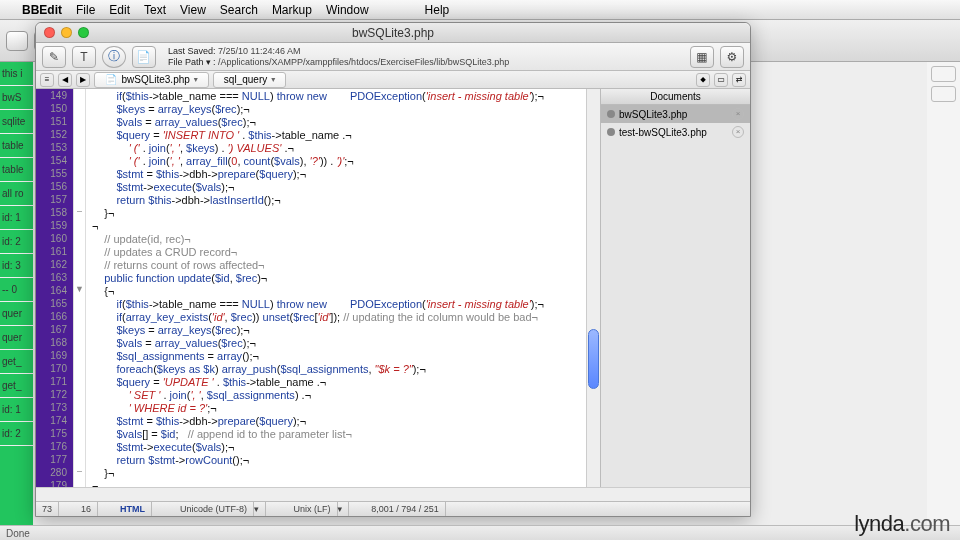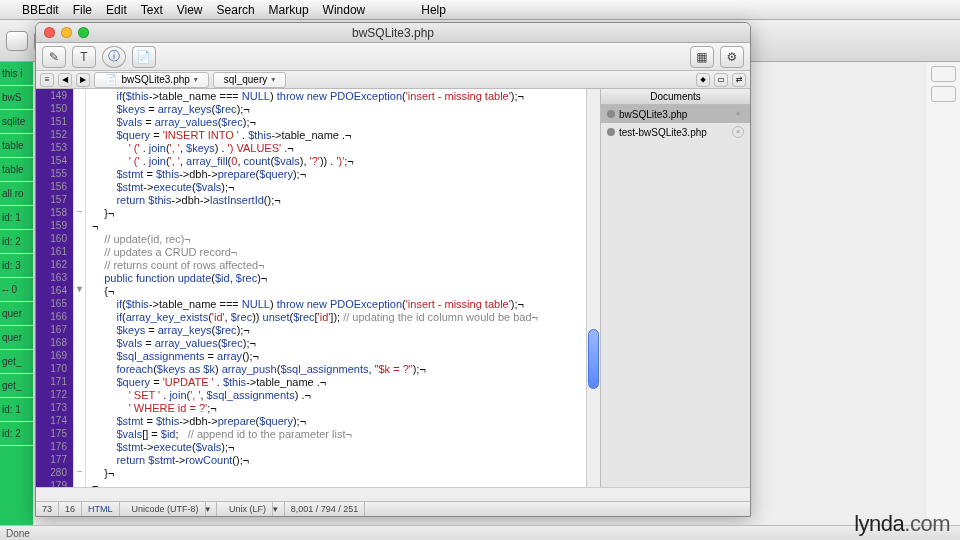--- a/index.html
+++ b/index.html
@@ -1,21 +1,21 @@
 <!DOCTYPE html>
 <html><head>
 <meta charset="utf-8">
 <style>
 * { box-sizing: border-box; margin: 0; padding: 0; font-family: -apple-system, "Lucida Grande", sans-serif; }
 body { width: 960px; height: 540px; background: #d8d8d8; overflow: hidden; position: relative; }
 
 
 .menubar { height: 20px; background: linear-gradient(#f8f8f8,#e0e0e0); border-bottom: 1px solid #aaa; display: flex; align-items: center; padding: 0 8px; font-size: 12px; gap: 14px; }
 .menubar .apple { font-size: 13px; }
-.menubar .appname { font-weight: normal; }
+.menubar .appname { font-weight: bold; }
 
 
 .browser-bg { position: absolute; top: 20px; left: 0; right: 0; bottom: 15px; background: #eee; }
 .browser-toolbar { height: 42px; background: linear-gradient(#f0f0f0,#d8d8d8); border-bottom: 1px solid #aaa; display:flex; align-items:center; padding:0 6px; gap:6px;}
 .bt-btn { width:22px; height:20px; background:linear-gradient(#fff,#ddd); border:1px solid #999; border-radius:4px;}
 .side-strip { position:absolute; top:62px; left:0; width:33px; bottom:15px; background:#22c55e; font-size:10px; color:#333;}
 .side-strip div { padding:6px 2px; border-bottom:1px solid #eee; white-space:nowrap; overflow:hidden;}
 .right-strip { position:absolute; top:62px; right:0; width:33px; bottom:15px; background:#f4f4f4;}
 .right-strip .box { margin:4px; border:1px solid #bbb; border-radius:3px; height:16px;}
 
@@ -38,35 +38,35 @@
 .tab { height:16px; padding:0 10px; background:linear-gradient(#fff,#eee); border:1px solid #bbb; border-radius:3px; display:flex; align-items:center; gap:4px;}
 .tab .arrow{font-size:8px;color:#666;}
 
 .body { flex:1; display:flex; overflow:hidden;}
 .editor { flex:1; display:flex; overflow:hidden; position:relative; font-family: Monaco, Menlo, monospace; font-size:11px;}
 .gutter { width:38px; background:#4c1d95; border-right:1px solid #ddd; text-align:right; color:#999; font-size:10px; padding-top:1px;}
 .gutter div{height:13px; padding-right:6px;}
 .fold { width:12px; border-right:1px solid #ddd;}
 .fold div{height:13px;font-size:9px;color:#888;text-align:center;}
 .code { flex:1; white-space:pre; color:#111; padding:1px 4px 1px 6px; line-height:13px; overflow:hidden;}
-.kw{color:#1e3f9e;} .str{color:#b22;} .var{color:#1e3f9e;} .fn{color:#1e3f9e;} .cm{color:#888;} .cls{color:#1e3f9e;} .num{color:#b22;}
+.kw{color:#1e3f9e;} .str{color:#b22;font-style:italic;} .var{color:#1e3f9e;} .fn{color:#1e3f9e;} .cm{color:#888;} .cls{color:#1e3f9e;margin-left:20px;} .num{color:#b22;}
 .vscroll{width:14px;background:#eee;border-left:1px solid #ccc;position:relative;}
 .vthumb{position:absolute;left:1px;right:1px;top:240px;height:60px;background:linear-gradient(#9bb8ff,#5a87ff);border:1px solid #4a76d8;border-radius:7px;}
 .hscroll{height:14px;background:#eee;border-top:1px solid #ccc;}
 
 .docpanel { width:150px; background:#e6e6e6; border-left:1px solid #bbb; font-size:10px;}
 .docpanel .hdr{background:linear-gradient(#eee,#d6d6d6);border-bottom:1px solid #bbb;text-align:center;padding:2px 0;font-size:10px;}
 .docpanel .item{display:flex;align-items:center;gap:4px;padding:3px 6px;}
 .docpanel .item.sel{background:#b8b8b8;}
 .docpanel .x{margin-left:auto;color:#888;width:12px;height:12px;border:1px solid #bbb;border-radius:50%;font-size:8px;text-align:center;line-height:10px;}
 .dot{width:8px;height:8px;border-radius:50%;background:#888;}
 
-.statusbar{height:15px;background:linear-gradient(#f2f2f2,#dcdcdc);border-top:1px solid #bbb;display:flex;align-items:center;font-size:9px;color:#444;gap:0;}
+.statusbar{height:15px;background:linear-gradient(#f2f2f2,#dcdcdc);border-top:1px solid #bbb;display:flex;align-items:center;font-size:9px;color:#444;gap:16px;}
 .statusbar span{padding:0 6px;border-right:1px solid #bbb;height:100%;display:flex;align-items:center;}
-.lang{color:#1e3f9e;}
+.lang{color:#1e3f9e;font-weight:bold;}
 
 .footer{position:absolute;bottom:0;left:0;right:0;height:15px;background:linear-gradient(#eee,#ddd);font-size:10px;color:#555;padding-left:6px;line-height:15px;border-top:1px solid #bbb;}
 .watermark{position:absolute;right:10px;bottom:3px;font-size:22px;font-weight:200;color:#555;font-family:Helvetica,Arial,sans-serif;letter-spacing:-0.5px;}
 .watermark b{font-weight:400;color:#222;}
 </style>
 </head>
 <body>
 
 <div class="menubar">
   <span class="apple"></span>
@@ -121,20 +121,24 @@
       <div class="tl g"></div>
     </div>
     <div class="title">bwSQLite3.php</div>
   </div>
 
   <div class="topstrip">
     <div class="tool">✎</div>
     <div class="tool">T</div>
     <div class="tool" style="color:#36a;border-radius:50%;">ⓘ</div>
     <div class="tool">📄</div>
+    <div class="meta">
+      <div><b>Last Saved:</b> <span>7/25/10 11:24:46 AM</span></div>
+      <div><b>File Path ▾ :</b> <span>/Applications/XAMPP/xamppfiles/htdocs/ExerciseFiles/lib/bwSQLite3.php</span></div>
+    </div>
     <div class="spacer"></div>
     <div class="tool">▦</div>
     <div class="tool">⚙</div>
   </div>
 
   <div class="tabstrip">
     <div class="mini">≡</div>
     <div class="mini">◀</div>
     <div class="mini">▶</div>
     <div class="tab">📄 <span>bwSQLite3.php</span><span class="arrow">▾</span></div>

